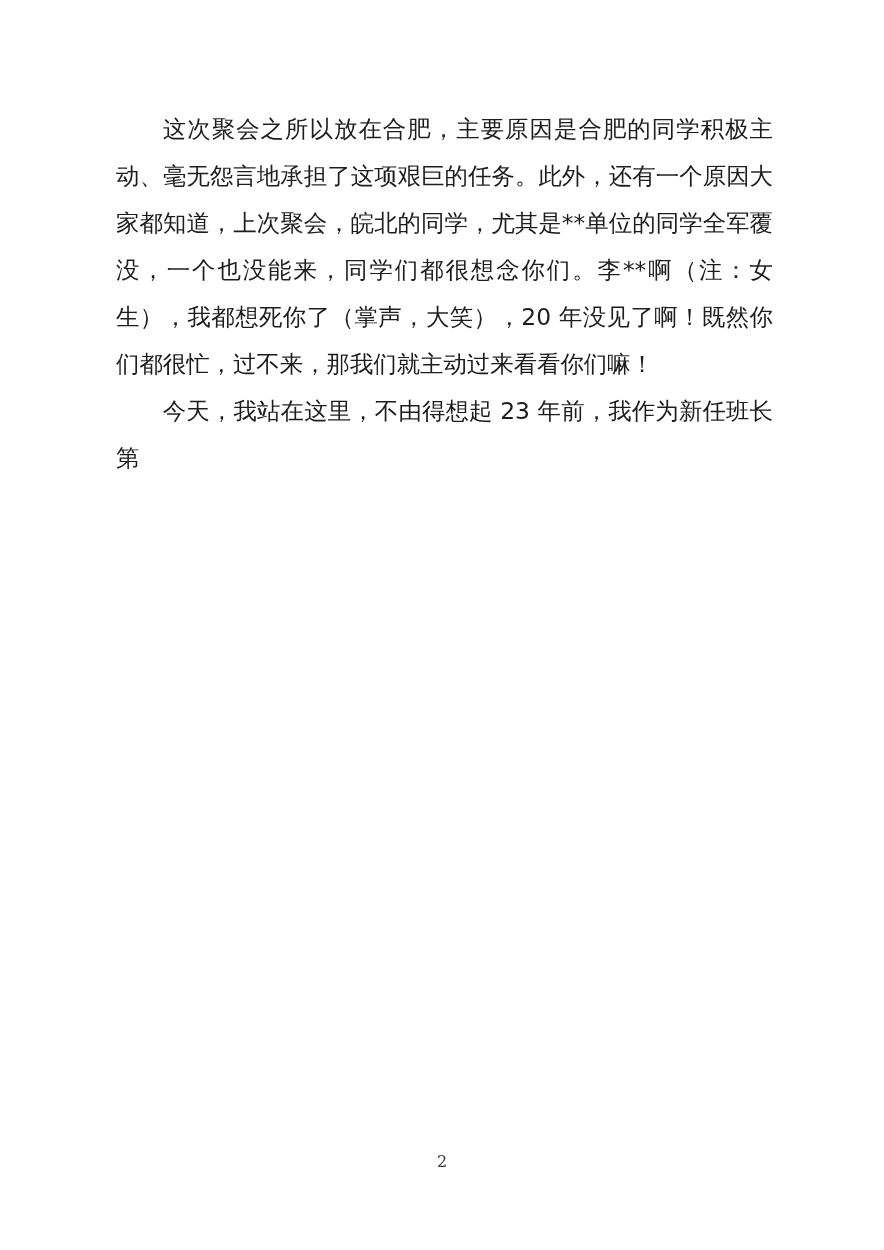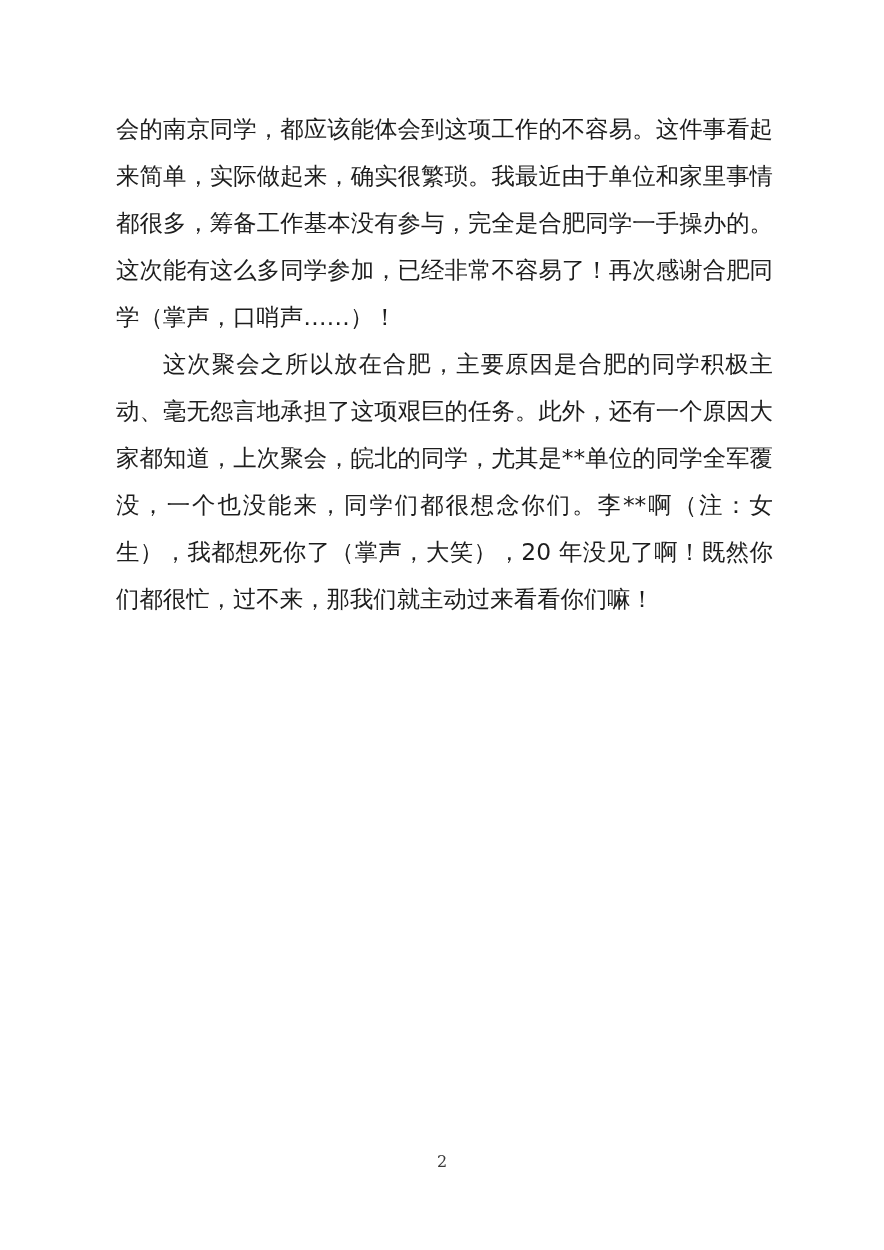--- a/index.html
+++ b/index.html
@@ -51,21 +51,21 @@
     font-size: 16px;
     color: #3a3a3a;
   }
 </style>
 </head>
 <body>
 
 <div class="page">
 
   <div class="text-block">
-    <p>会的南京同学，都应该能体会到这项工作的不容易。这件事看起来简单，实际做起来，确实很繁琐。我最近由于单位和家里事情都很多，筹备工作基本没有参与，完全是合肥同学一手操办的。这次能有这么多同学参加，已经非常不容易了！再次感谢合肥同学（掌声，口哨声……）！</p>
     <p class="indent">这次聚会之所以放在合肥，主要原因是合肥的同学积极主动、毫无怨言地承担了这项艰巨的任务。此外，还有一个原因大家都知道，上次聚会，皖北的同学，尤其是**单位的同学全军覆没，一个也没能来，同学们都很想念你们。李**啊（注：女生），我都想死你了（掌声，大笑），20 年没见了啊！既然你们都很忙，过不来，那我们就主动过来看看你们嘛！</p>
+    <p class="indent">今天，我站在这里，不由得想起 23 年前，我作为新任班长第</p>
   </div>
 
   <div class="footer">
     <span class="page-number">2</span>
   </div>
 
 </div>
 
 </body></html>

